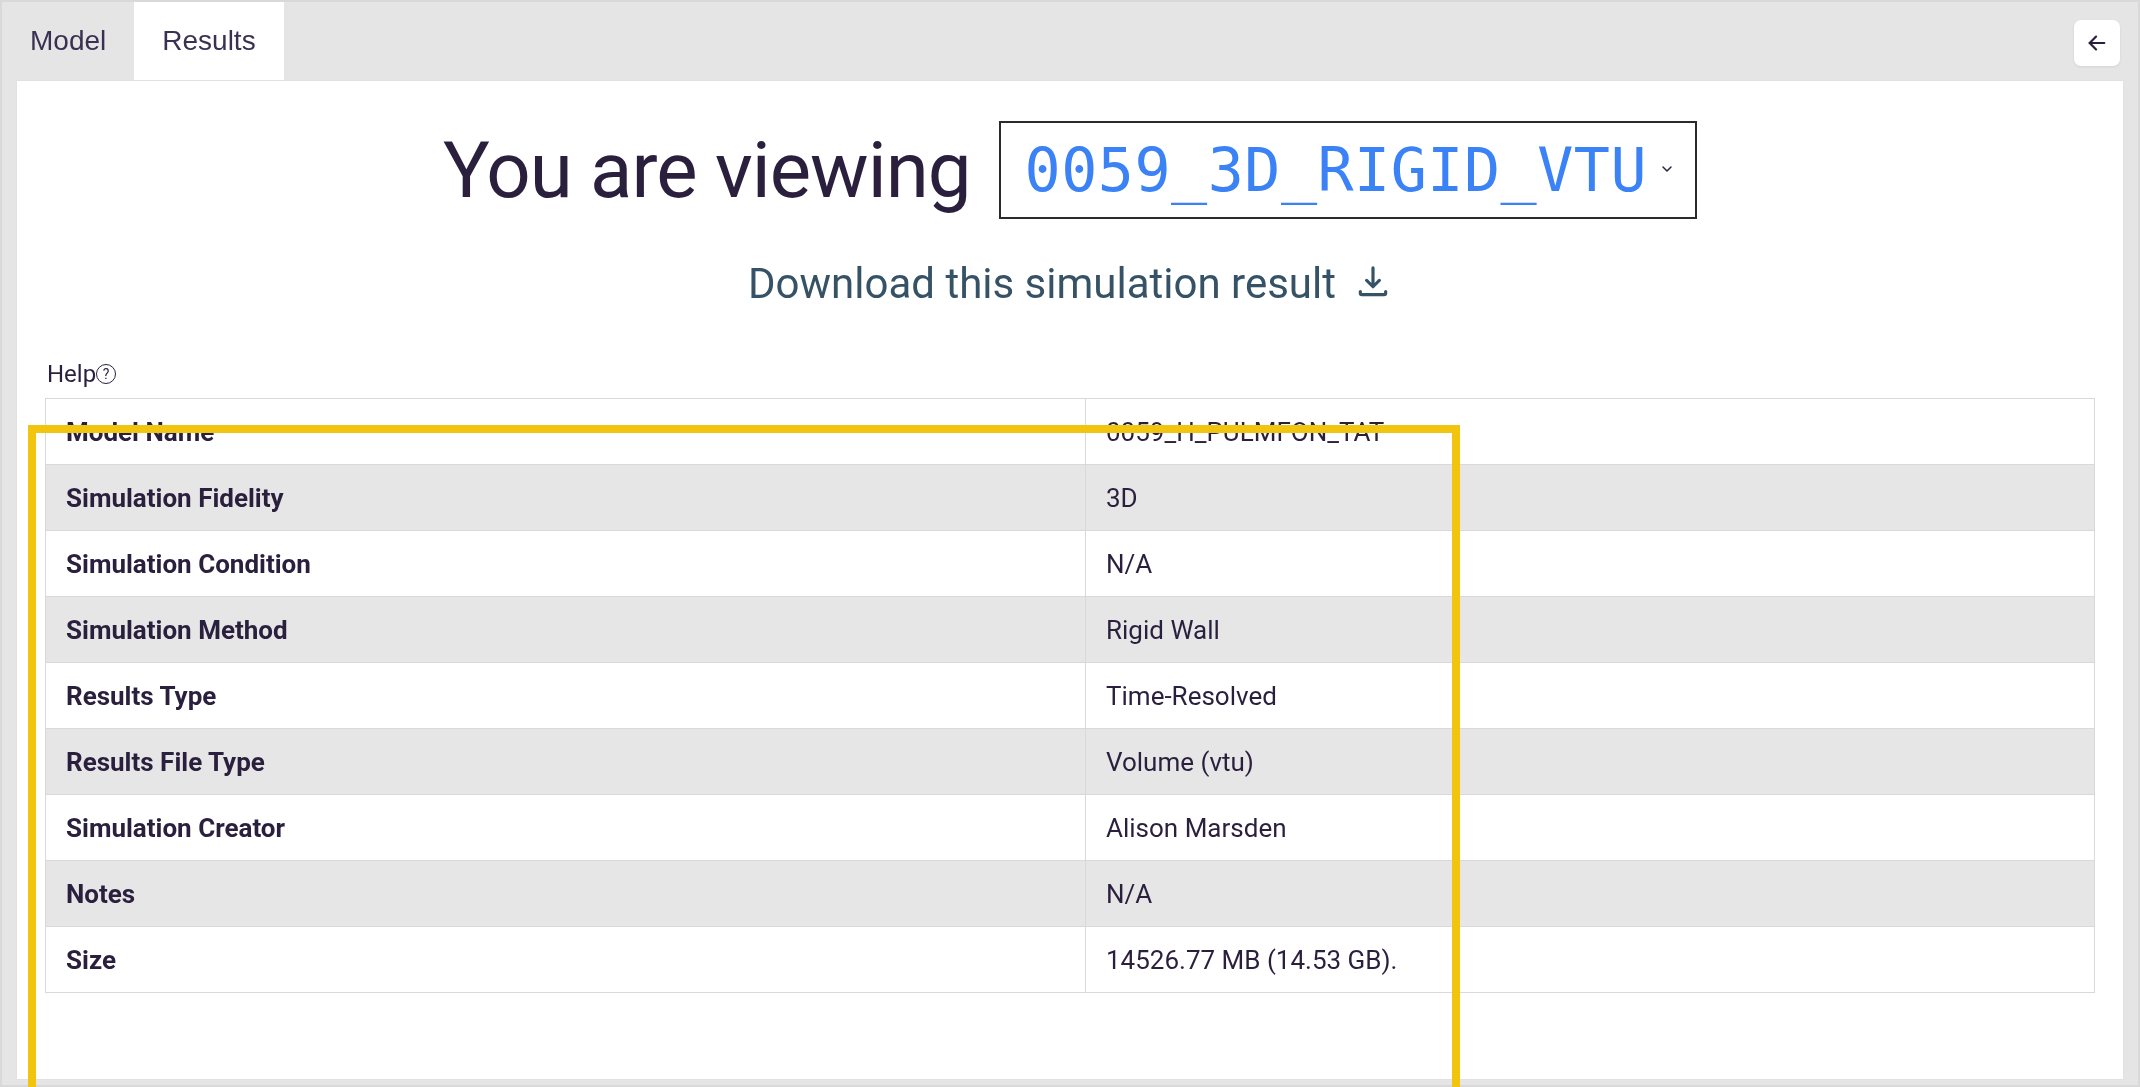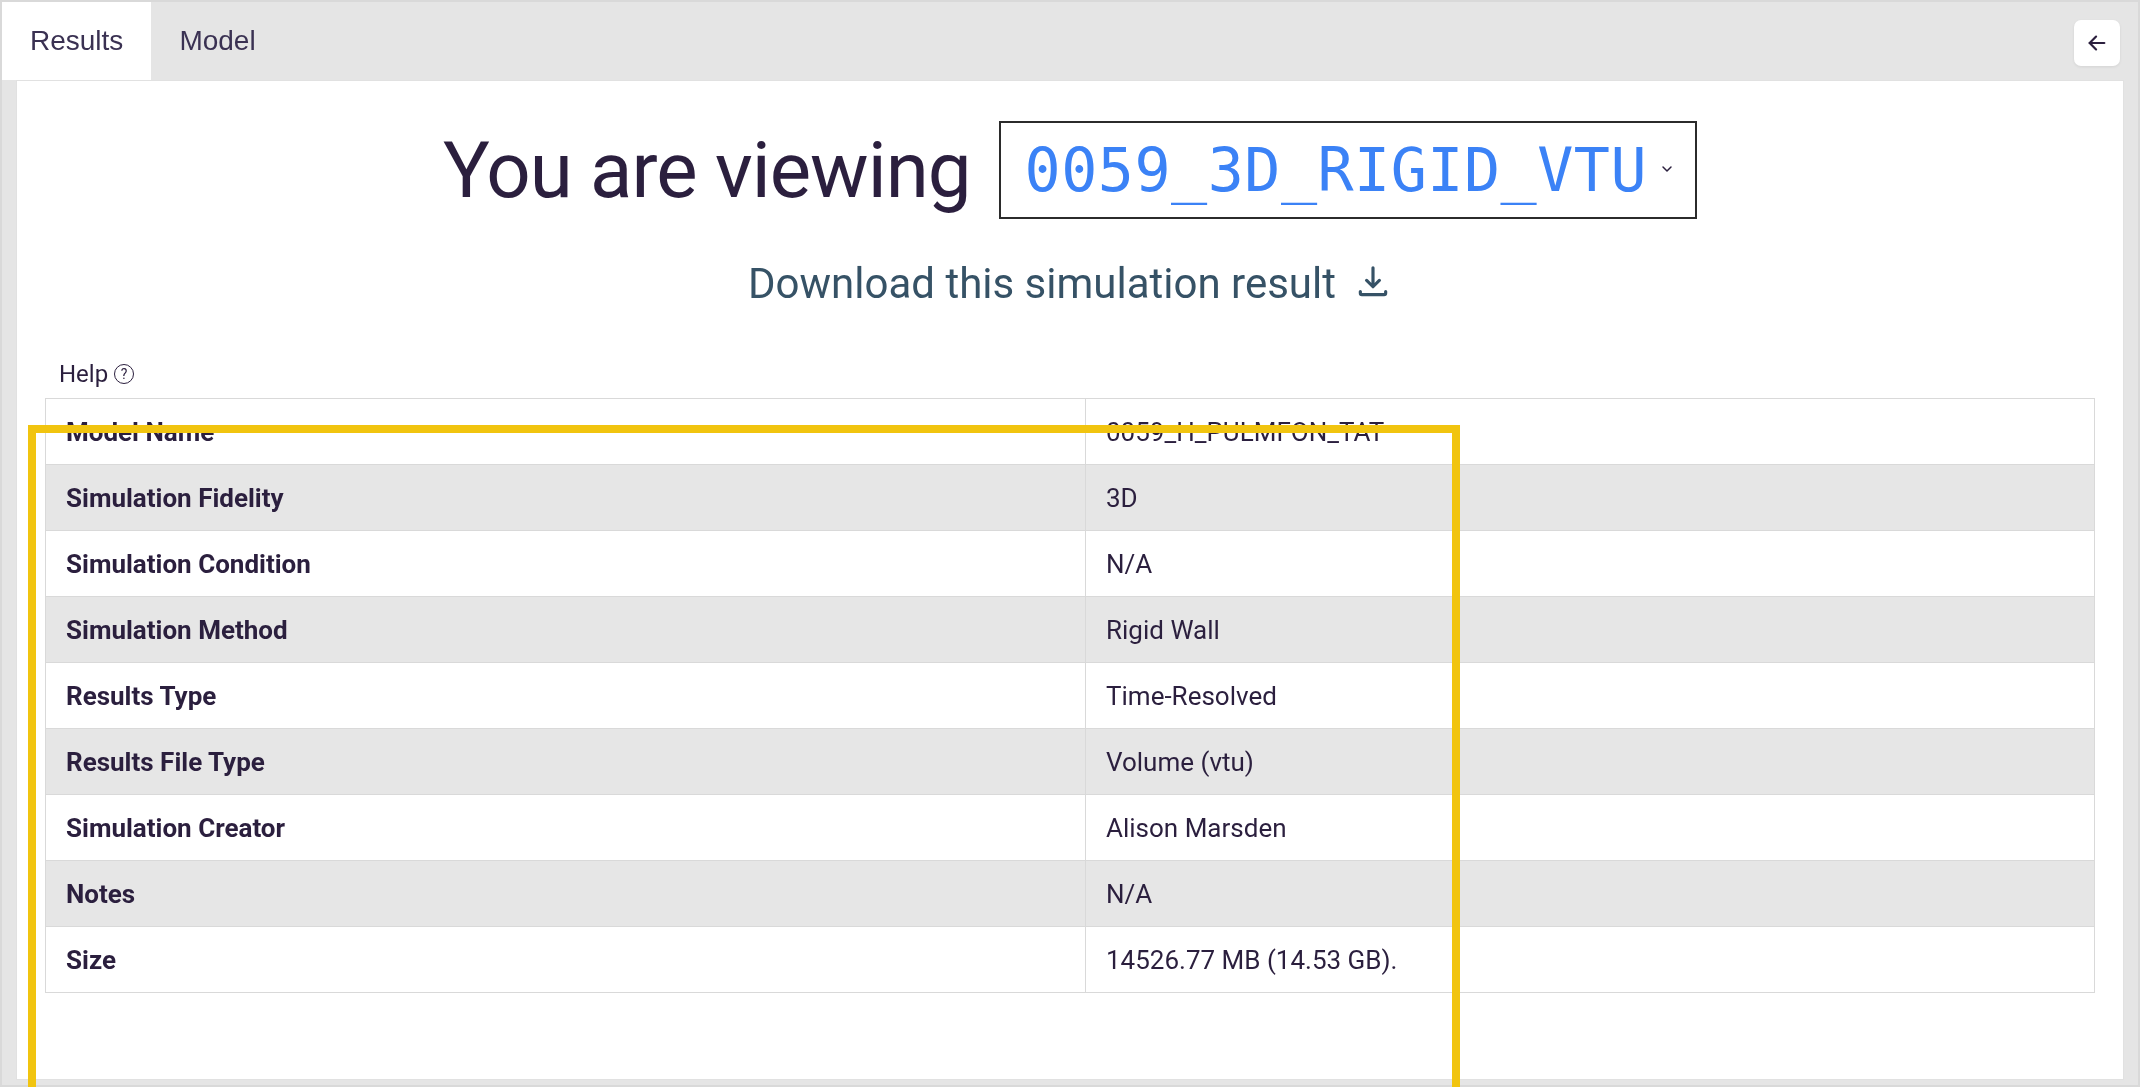--- a/index.html
+++ b/index.html
@@ -107,22 +107,20 @@
       color: #365266;
       font-weight: 400;
     }
     .download-icon {
       color: #365266;
     }
     .help-row {
       padding: 52px 0 0 30px;
       display: flex;
       align-items: center;
-      gap: 6px;
-      margin-left: 12px;
     }
     .help-text {
       font-size: 24px;
       color: #2b1f3e;
     }
     .help-icon {
       width: 20px;
       height: 20px;
       border: 1.8px solid #2b1f3e;
       border-radius: 50%;
@@ -171,22 +169,22 @@
     .details-table td:last-child {
       font-weight: 400;
     }
   </style>
 </head>
 <body>
 
 <div class="container">
 
   <div class="tab-bar">
+    <button class="tab">Model</button>
     <button class="tab active">Results</button>
-    <button class="tab">Model</button>
     <button class="back-button">
       <svg width="22" height="22" viewBox="0 0 24 24" fill="none" stroke="#2b1f3e" stroke-width="2.4" stroke-linecap="round" stroke-linejoin="round">
         <line x1="20" y1="12" x2="4" y2="12"></line>
         <polyline points="11 5 4 12 11 19"></polyline>
       </svg>
     </button>
   </div>
 
   <div class="main-panel">
 

